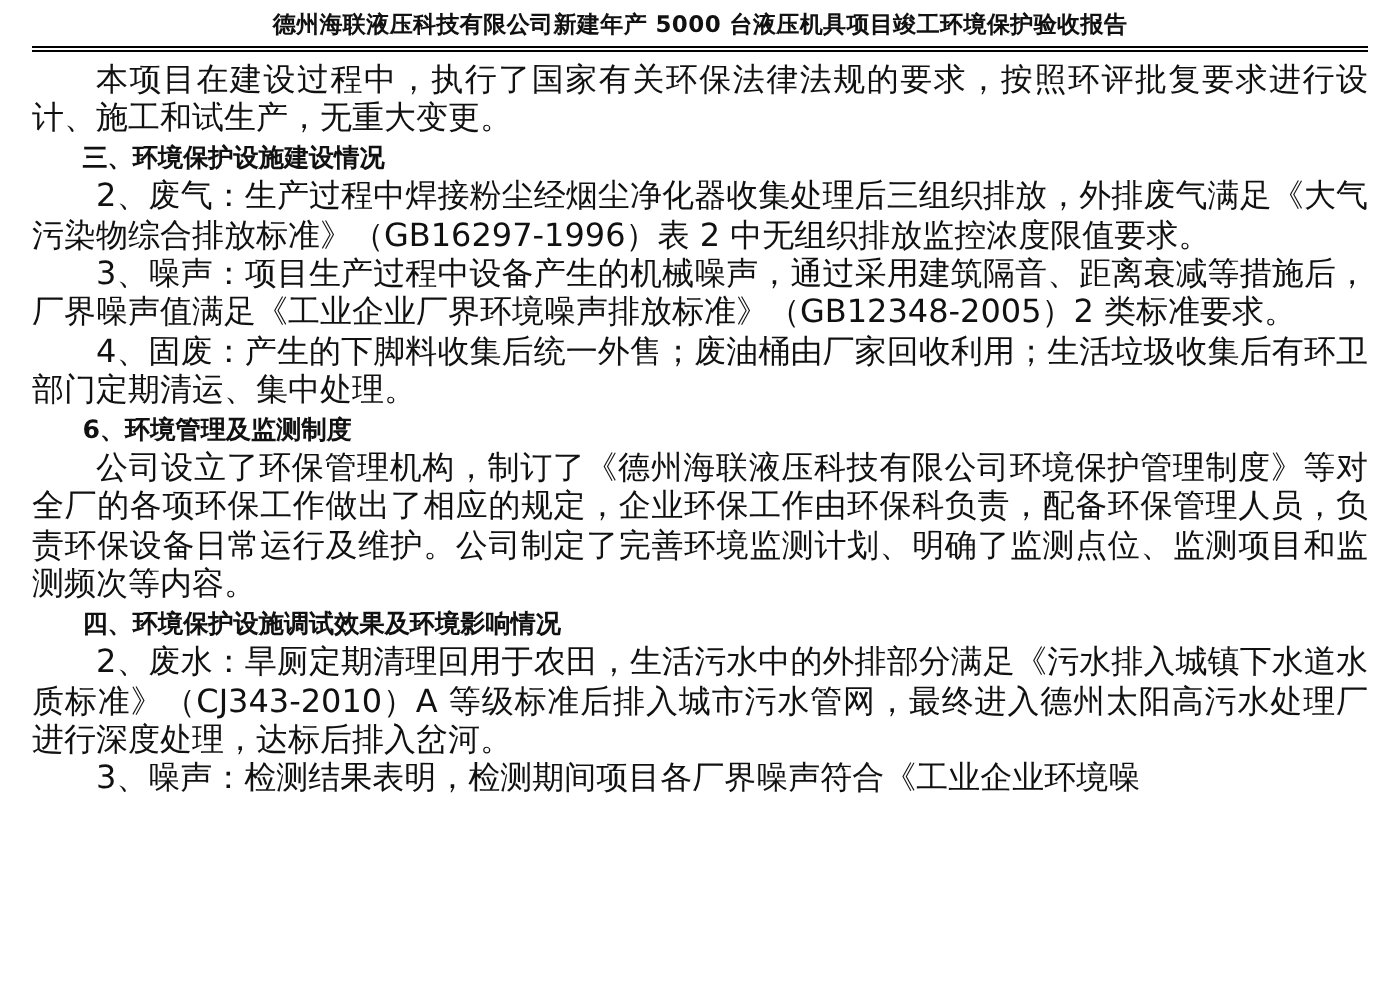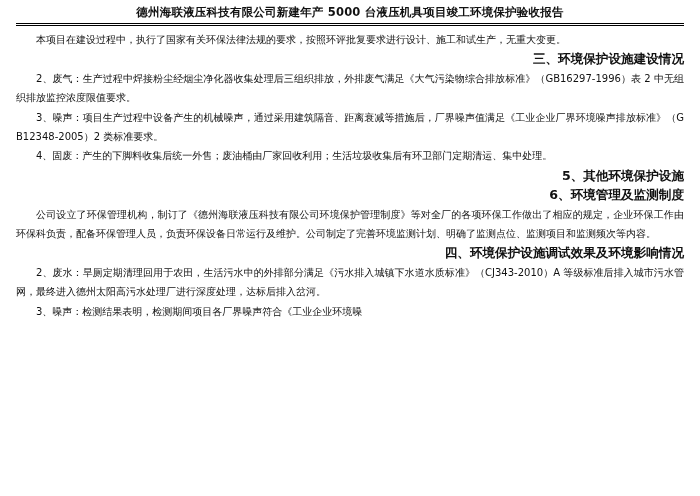--- a/index.html
+++ b/index.html
@@ -35,56 +35,54 @@
     border: 0;
     border-top: 1px solid #000;
     margin: 0 0 1px 0;
     height: 0;
   }
   .rule.thin {
     border-top: 1px solid #000;
     margin: 1px 0 4px 0;
   }
   .para {
-    font-size: 10px;
+    font-size: 16px;
     line-height: 19.4px;
     text-align: justify;
     text-justify: inter-ideograph;
     margin: 0;
     letter-spacing: 0px;
     word-break: break-all;
   }
   .para.indent {
     text-indent: 2em;
   }
   .heading {
     font-size: 12.6px;
     line-height: 19.4px;
     font-weight: bold;
     text-indent: 2em;
     margin: 0;
-    text-align: right;
   }
 </style>
 </head>
 <body>
 
 <div class="page">
 
   <div class="doc-title">德州海联液压科技有限公司新建年产 5000 台液压机具项目竣工环境保护验收报告</div>
   <hr class="rule">
   <hr class="rule thin">
 
   <div>
     <p class="para indent">本项目在建设过程中，执行了国家有关环保法律法规的要求，按照环评批复要求进行设计、施工和试生产，无重大变更。</p>
     <p class="heading">三、环境保护设施建设情况</p>
     <p class="para indent">2、废气：生产过程中焊接粉尘经烟尘净化器收集处理后三组织排放，外排废气满足《大气污染物综合排放标准》（GB16297-1996）表 2 中无组织排放监控浓度限值要求。</p>
     <p class="para indent">3、噪声：项目生产过程中设备产生的机械噪声，通过采用建筑隔音、距离衰减等措施后，厂界噪声值满足《工业企业厂界环境噪声排放标准》（GB12348-2005）2 类标准要求。</p>
     <p class="para indent">4、固废：产生的下脚料收集后统一外售；废油桶由厂家回收利用；生活垃圾收集后有环卫部门定期清运、集中处理。</p>
-    <p class="heading">5、其他环境保护设施</p>
     <p class="heading">6、环境管理及监测制度</p>
     <p class="para indent">公司设立了环保管理机构，制订了《德州海联液压科技有限公司环境保护管理制度》等对全厂的各项环保工作做出了相应的规定，企业环保工作由环保科负责，配备环保管理人员，负责环保设备日常运行及维护。公司制定了完善环境监测计划、明确了监测点位、监测项目和监测频次等内容。</p>
     <p class="heading">四、环境保护设施调试效果及环境影响情况</p>
     <p class="para indent">2、废水：旱厕定期清理回用于农田，生活污水中的外排部分满足《污水排入城镇下水道水质标准》（CJ343-2010）A 等级标准后排入城市污水管网，最终进入德州太阳高污水处理厂进行深度处理，达标后排入岔河。</p>
     <p class="para indent">3、噪声：检测结果表明，检测期间项目各厂界噪声符合《工业企业环境噪</p>
   </div>
 
 </div>
 
 </body></html>

